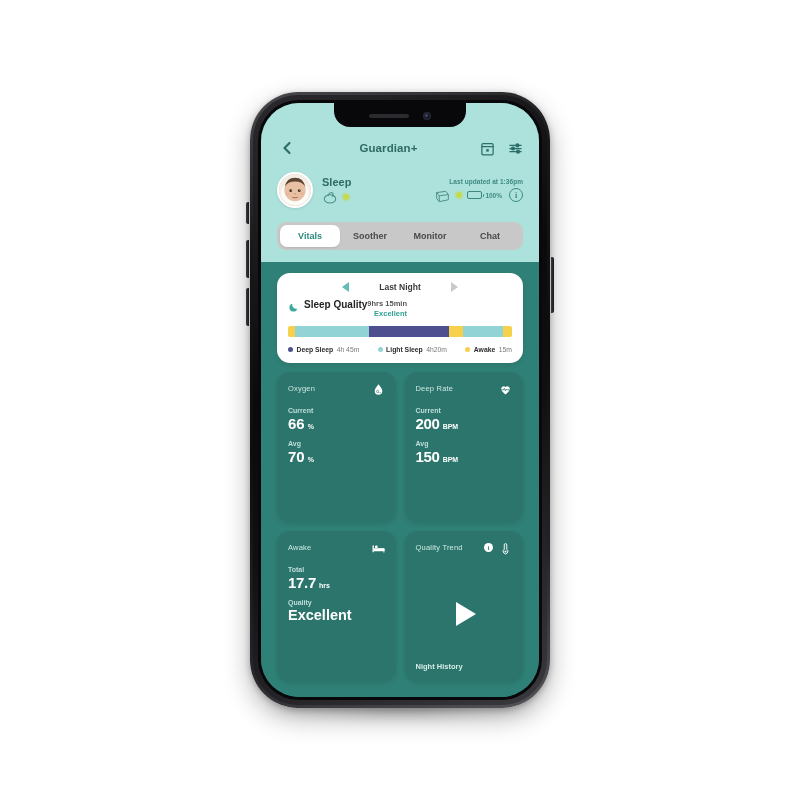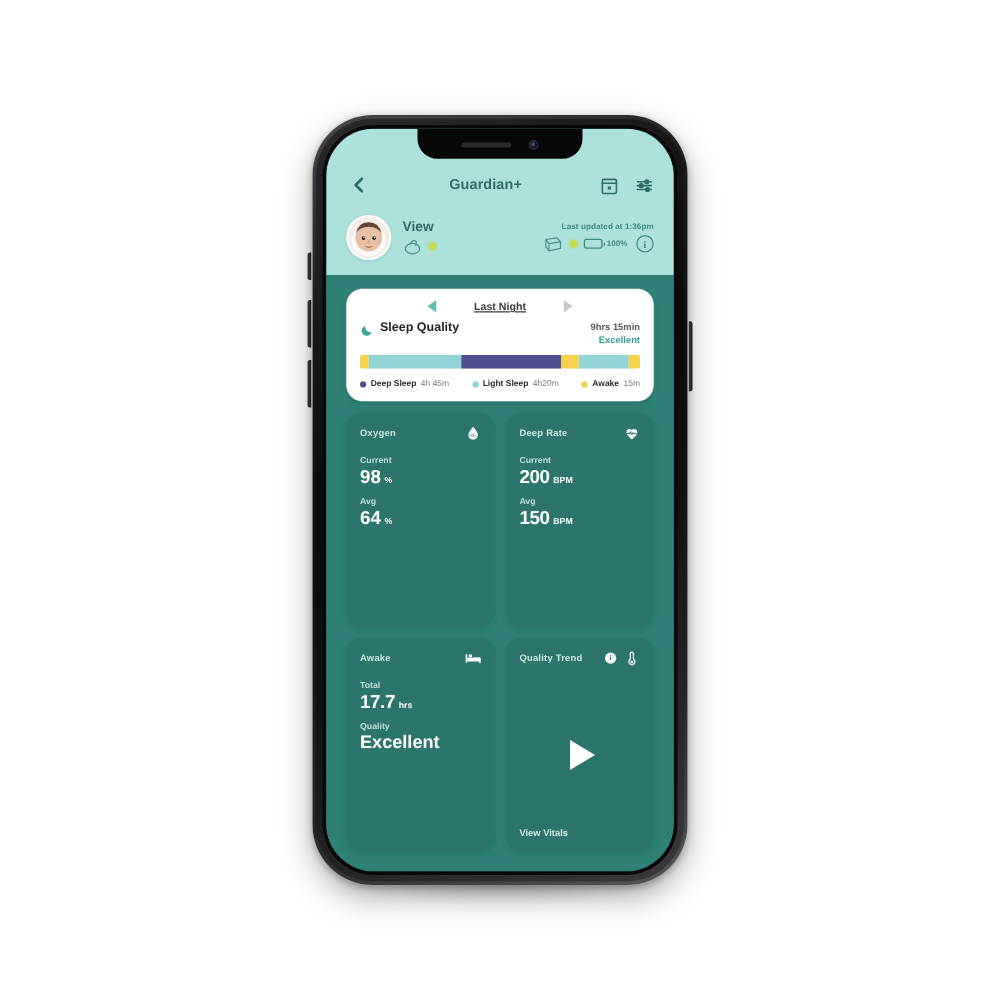--- a/index.html
+++ b/index.html
@@ -277,27 +277,26 @@
     width: 0; height: 0;
     border-top: 5px solid transparent;
     border-bottom: 5px solid transparent;
   }
   .arrow-prev { border-right: 7px solid #62BDB4; }
   .arrow-next { border-left: 7px solid #C9C9C9; }
   .night-label {
     font-size: 8.5px;
     font-weight: bold;
     color: #3A3A3A;
-    text-decoration: underline;
   }
 
   .sleep-head {
     display: flex;
     align-items: flex-start;
-    justify-content: space-between;
+    justify-content: flex-start;
     margin-bottom: 7px;
   }
   .sleep-title-wrap { display: flex; align-items: center; gap: 5px; }
   .moon-icon { width: 11px; height: 11px; color: #3DA99C; }
   .sleep-title { font-size: 10px; font-weight: bold; color: #242424; }
   .sleep-meta { text-align: right; line-height: 1.35; }
   .sleep-dur { font-size: 7.5px; font-weight: bold; color: #555; }
   .sleep-rate { font-size: 7.5px; font-weight: bold; color: #2FA093; }
 
   .sleep-bar {
@@ -335,21 +334,21 @@
     box-shadow: 0 2px 5px rgba(0,0,0,0.10);
   }
   .metric-head {
     display: flex;
     align-items: center;
     justify-content: space-between;
     margin-bottom: 12px;
   }
   .metric-title {
     font-size: 7.5px;
-    font-weight: bold;
+    font-weight: normal;
     color: #CFE8E3;
     letter-spacing: 0.2px;
   }
   .metric-head-icons { display: flex; align-items: center; gap: 6px; }
   .metric-icon { width: 13px; height: 13px; color: #ffffff; }
   .sm-info {
     width: 9px; height: 9px; border-radius: 50%;
     background: #ffffff; color: #2B756C;
     font-size: 6px; font-weight: bold;
     display: flex; align-items: center; justify-content: center;
@@ -463,21 +462,21 @@
                   <ellipse cx="22.8" cy="30" rx="0.9" ry="1" fill="#fff"></ellipse>
                   <ellipse cx="38.8" cy="30" rx="0.9" ry="1" fill="#fff"></ellipse>
                   <ellipse cx="30" cy="37" rx="2.2" ry="1.6" fill="#D8A184"></ellipse>
                   <path d="M23 42 Q30 49 37 42 Q30 46 23 42 Z" fill="#8E4A42"></path>
                   <ellipse cx="16" cy="37" rx="3.4" ry="2.4" fill="#EDA98E" opacity="0.55"></ellipse>
                   <ellipse cx="44" cy="37" rx="3.4" ry="2.4" fill="#EDA98E" opacity="0.55"></ellipse>
                 </svg>
               </div>
 
               <div class="profile-info">
-                <div class="baby-name">View</div>
+                <div class="baby-name">Sleep</div>
                 <div class="status-line">
                   <span class="soother-icon">
                     <svg viewBox="0 0 24 22" fill="none" stroke="currentColor" stroke-width="1.6" width="100%" height="100%">
                       <ellipse cx="12" cy="14" rx="9" ry="6.5"></ellipse>
                       <path d="M8.5 9.5 Q12 2 16 4.5 Q18 6 15.5 10.5" stroke-linejoin="round"></path>
                     </svg>
                   </span>
                   <span class="dot-green"></span>
                 </div>
               </div>
@@ -497,20 +496,26 @@
                     <span class="battery-shell">
                       <span class="battery-fill"></span>
                     </span>
                     <span class="battery-pct">100%</span>
                   </span>
                   <span class="info-circle">i</span>
                 </div>
               </div>
             </div>
 
+            <div class="tabs">
+              <div class="tab active">Vitals</div>
+              <div class="tab">Soother</div>
+              <div class="tab">Monitor</div>
+              <div class="tab">Chat</div>
+            </div>
           </div>
 
           <div class="app-body">
 
             <div class="sleep-card">
               <div class="night-nav">
                 <span class="arrow-prev"></span>
                 <span class="night-label">Last Night</span>
                 <span class="arrow-next"></span>
               </div>
@@ -566,28 +571,28 @@
                   <span class="metric-icon">
                     <svg viewBox="0 0 24 24" fill="currentColor" width="100%" height="100%">
                       <path d="M12 2.5S5 10.2 5 14.7a7 7 0 0 0 14 0C19 10.2 12 2.5 12 2.5Z"></path>
                       <text x="12" y="18" font-size="7" font-weight="bold" fill="#2B756C" text-anchor="middle" font-family="Liberation Sans, sans-serif">O₂</text>
                     </svg>
                   </span>
                 </div>
                 <div class="metric-block">
                   <div class="metric-label">Current</div>
                   <div class="metric-value-row">
-                    <span class="metric-value">98</span>
+                    <span class="metric-value">66</span>
                     <span class="metric-unit">%</span>
                   </div>
                 </div>
                 <div class="metric-block">
                   <div class="metric-label">Avg</div>
                   <div class="metric-value-row">
-                    <span class="metric-value">64</span>
+                    <span class="metric-value">70</span>
                     <span class="metric-unit">%</span>
                   </div>
                 </div>
               </div>
 
               <div class="metric-card">
                 <div class="metric-head">
                   <span class="metric-title">Deep Rate</span>
                   <span class="metric-icon">
                     <svg viewBox="0 0 24 24" fill="currentColor" width="100%" height="100%">
@@ -649,21 +654,21 @@
                       <svg viewBox="0 0 24 24" fill="none" stroke="currentColor" stroke-width="1.8" width="100%" height="100%">
                         <path d="M12 3a2.3 2.3 0 0 0-2.3 2.3v8.2a4.4 4.4 0 1 0 4.6 0V5.3A2.3 2.3 0 0 0 12 3Z"></path>
                         <circle cx="12" cy="17.6" r="1.9" fill="currentColor" stroke="none"></circle>
                       </svg>
                     </span>
                   </span>
                 </div>
                 <div class="thermal-body">
                   <span class="play-tri"></span>
                 </div>
-                <div class="view-history">View Vitals</div>
+                <div class="view-history">Night History</div>
               </div>
 
             </div>
           </div>
 
         </div>
       </div>
     </div>
   </div>
 </div>

